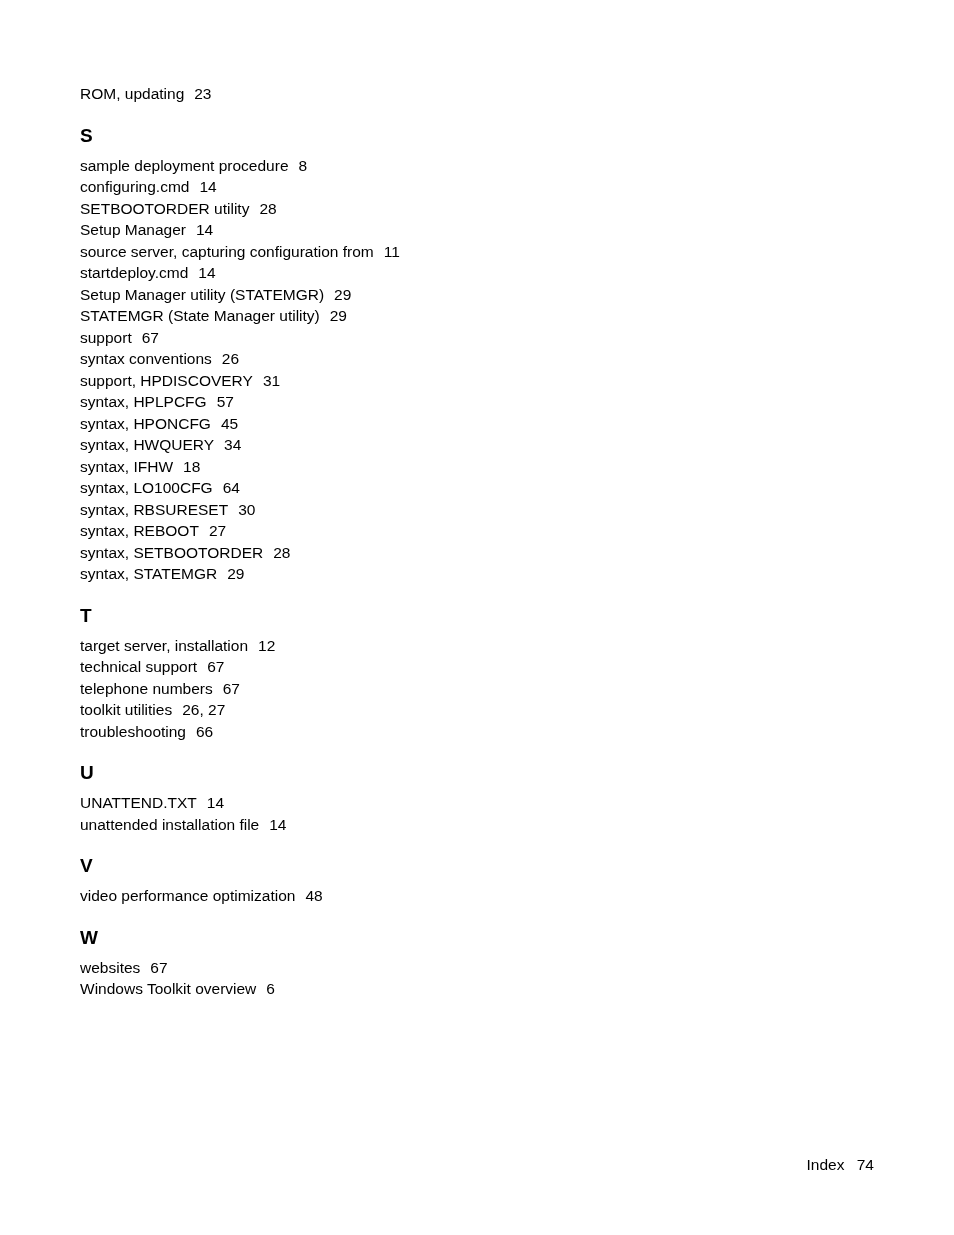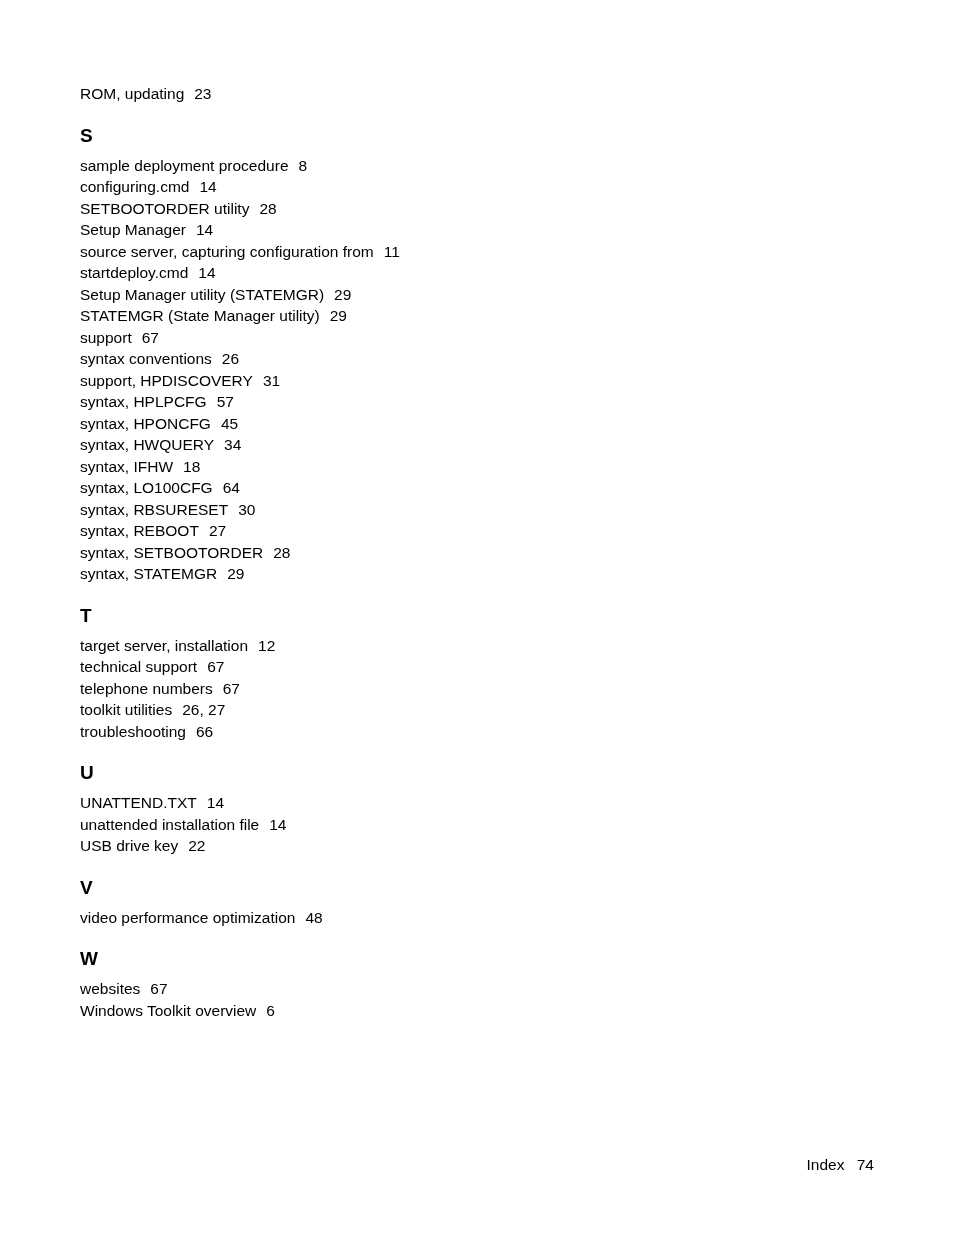--- a/index.html
+++ b/index.html
@@ -77,21 +77,20 @@
       <div class="entry"><span class="term">syntax, STATEMGR</span><span class="pages">29</span></div>
       <div class="section-letter">T</div>
       <div class="entry"><span class="term">target server, installation</span><span class="pages">12</span></div>
       <div class="entry"><span class="term">technical support</span><span class="pages">67</span></div>
       <div class="entry"><span class="term">telephone numbers</span><span class="pages">67</span></div>
       <div class="entry"><span class="term">toolkit utilities</span><span class="pages">26, 27</span></div>
       <div class="entry"><span class="term">troubleshooting</span><span class="pages">66</span></div>
       <div class="section-letter">U</div>
       <div class="entry"><span class="term">UNATTEND.TXT</span><span class="pages">14</span></div>
       <div class="entry"><span class="term">unattended installation file</span><span class="pages">14</span></div>
-      <div class="entry"><span class="term">USB drive key</span><span class="pages">22</span></div>
       <div class="section-letter">V</div>
       <div class="entry"><span class="term">video performance optimization</span><span class="pages">48</span></div>
       <div class="section-letter">W</div>
       <div class="entry"><span class="term">websites</span><span class="pages">67</span></div>
       <div class="entry"><span class="term">Windows Toolkit overview</span><span class="pages">6</span></div>
     </div>
 
   <div class="footer">
     <span class="flabel">Index</span>
     <span>74</span>

